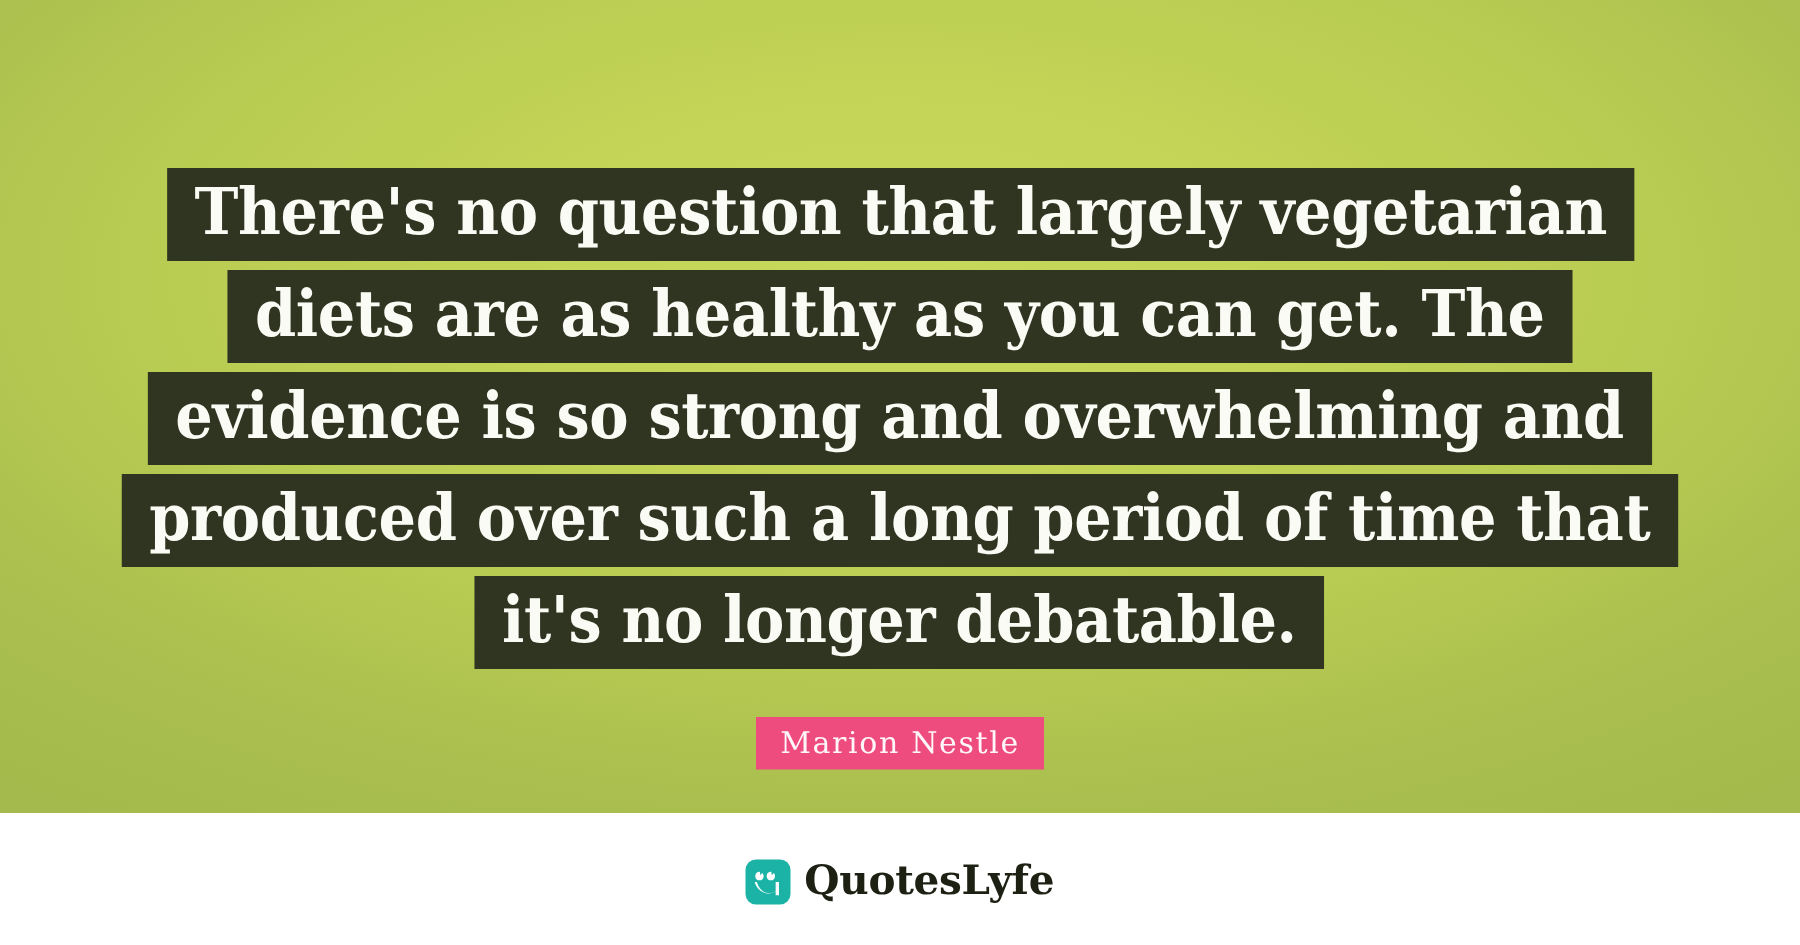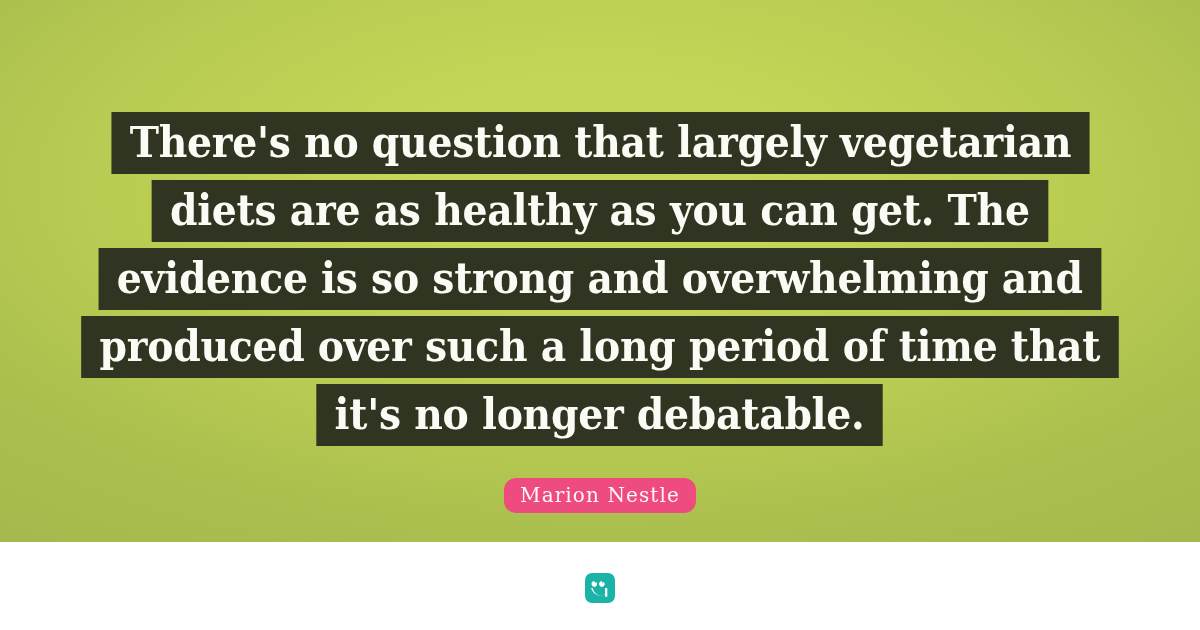--- a/index.html
+++ b/index.html
@@ -61,21 +61,20 @@
     margin-top: 26px;
     display: inline-block;
     background: #ee4b7f;
     color: #fff6f9;
     font-family: "DejaVu Serif", "Liberation Serif", serif;
     font-size: 20px;
     font-weight: normal;
     letter-spacing: 1.1px;
     padding: 5px 16px 6px 16px;
     white-space: nowrap;
-    border-radius: 12px;
   }
 
   
   #brand {
     margin-top: 60px;
     display: flex;
     align-items: center;
     gap: 9px;
   }
 
@@ -121,15 +120,16 @@
       <svg width="22" height="22" viewBox="0 0 22 22" aria-hidden="true">
 
         <path d="M5.0 4.2 c1.9 0 3.1 1.2 3.1 2.9 0 1.6 -1.2 2.8 -2.8 2.8 -1.6 0 -2.8 -1.2 -2.8 -2.8 0 -1.5 0.8 -2.6 2.0 -2.8 z" fill="#ffffff"></path>
         <path d="M5.6 4.3 c1.4 -0.9 2.6 -0.2 2.2 0.5 -0.9 0.3 -1.6 1.0 -1.8 1.9 z" fill="#1ab3a6"></path>
         <path d="M12.6 4.2 c1.9 0 3.1 1.2 3.1 2.9 0 1.6 -1.2 2.8 -2.8 2.8 -1.6 0 -2.8 -1.2 -2.8 -2.8 0 -1.5 0.8 -2.6 2.0 -2.8 z" fill="#ffffff"></path>
         <path d="M13.2 4.3 c1.4 -0.9 2.6 -0.2 2.2 0.5 -0.9 0.3 -1.6 1.0 -1.8 1.9 z" fill="#1ab3a6"></path>
 
         <path d="M3.6 11.0 c1.2 4.6 4.6 7.4 8.2 7.4 1.6 0 3.1 -0.5 4.3 -1.4 l0.0 -6.0 2.2 0 0 8.8 -2.2 0 0 -2.6 c-1.4 0.9 -2.9 1.4 -4.6 1.4 -4.5 0 -8.2 -3.2 -9.4 -7.6 z" fill="#ffffff"></path>
       </svg>
     </span>
+    <span id="brand-name">QuotesLyfe</span>
   </div>
 
 </div>
 
 </body></html>

